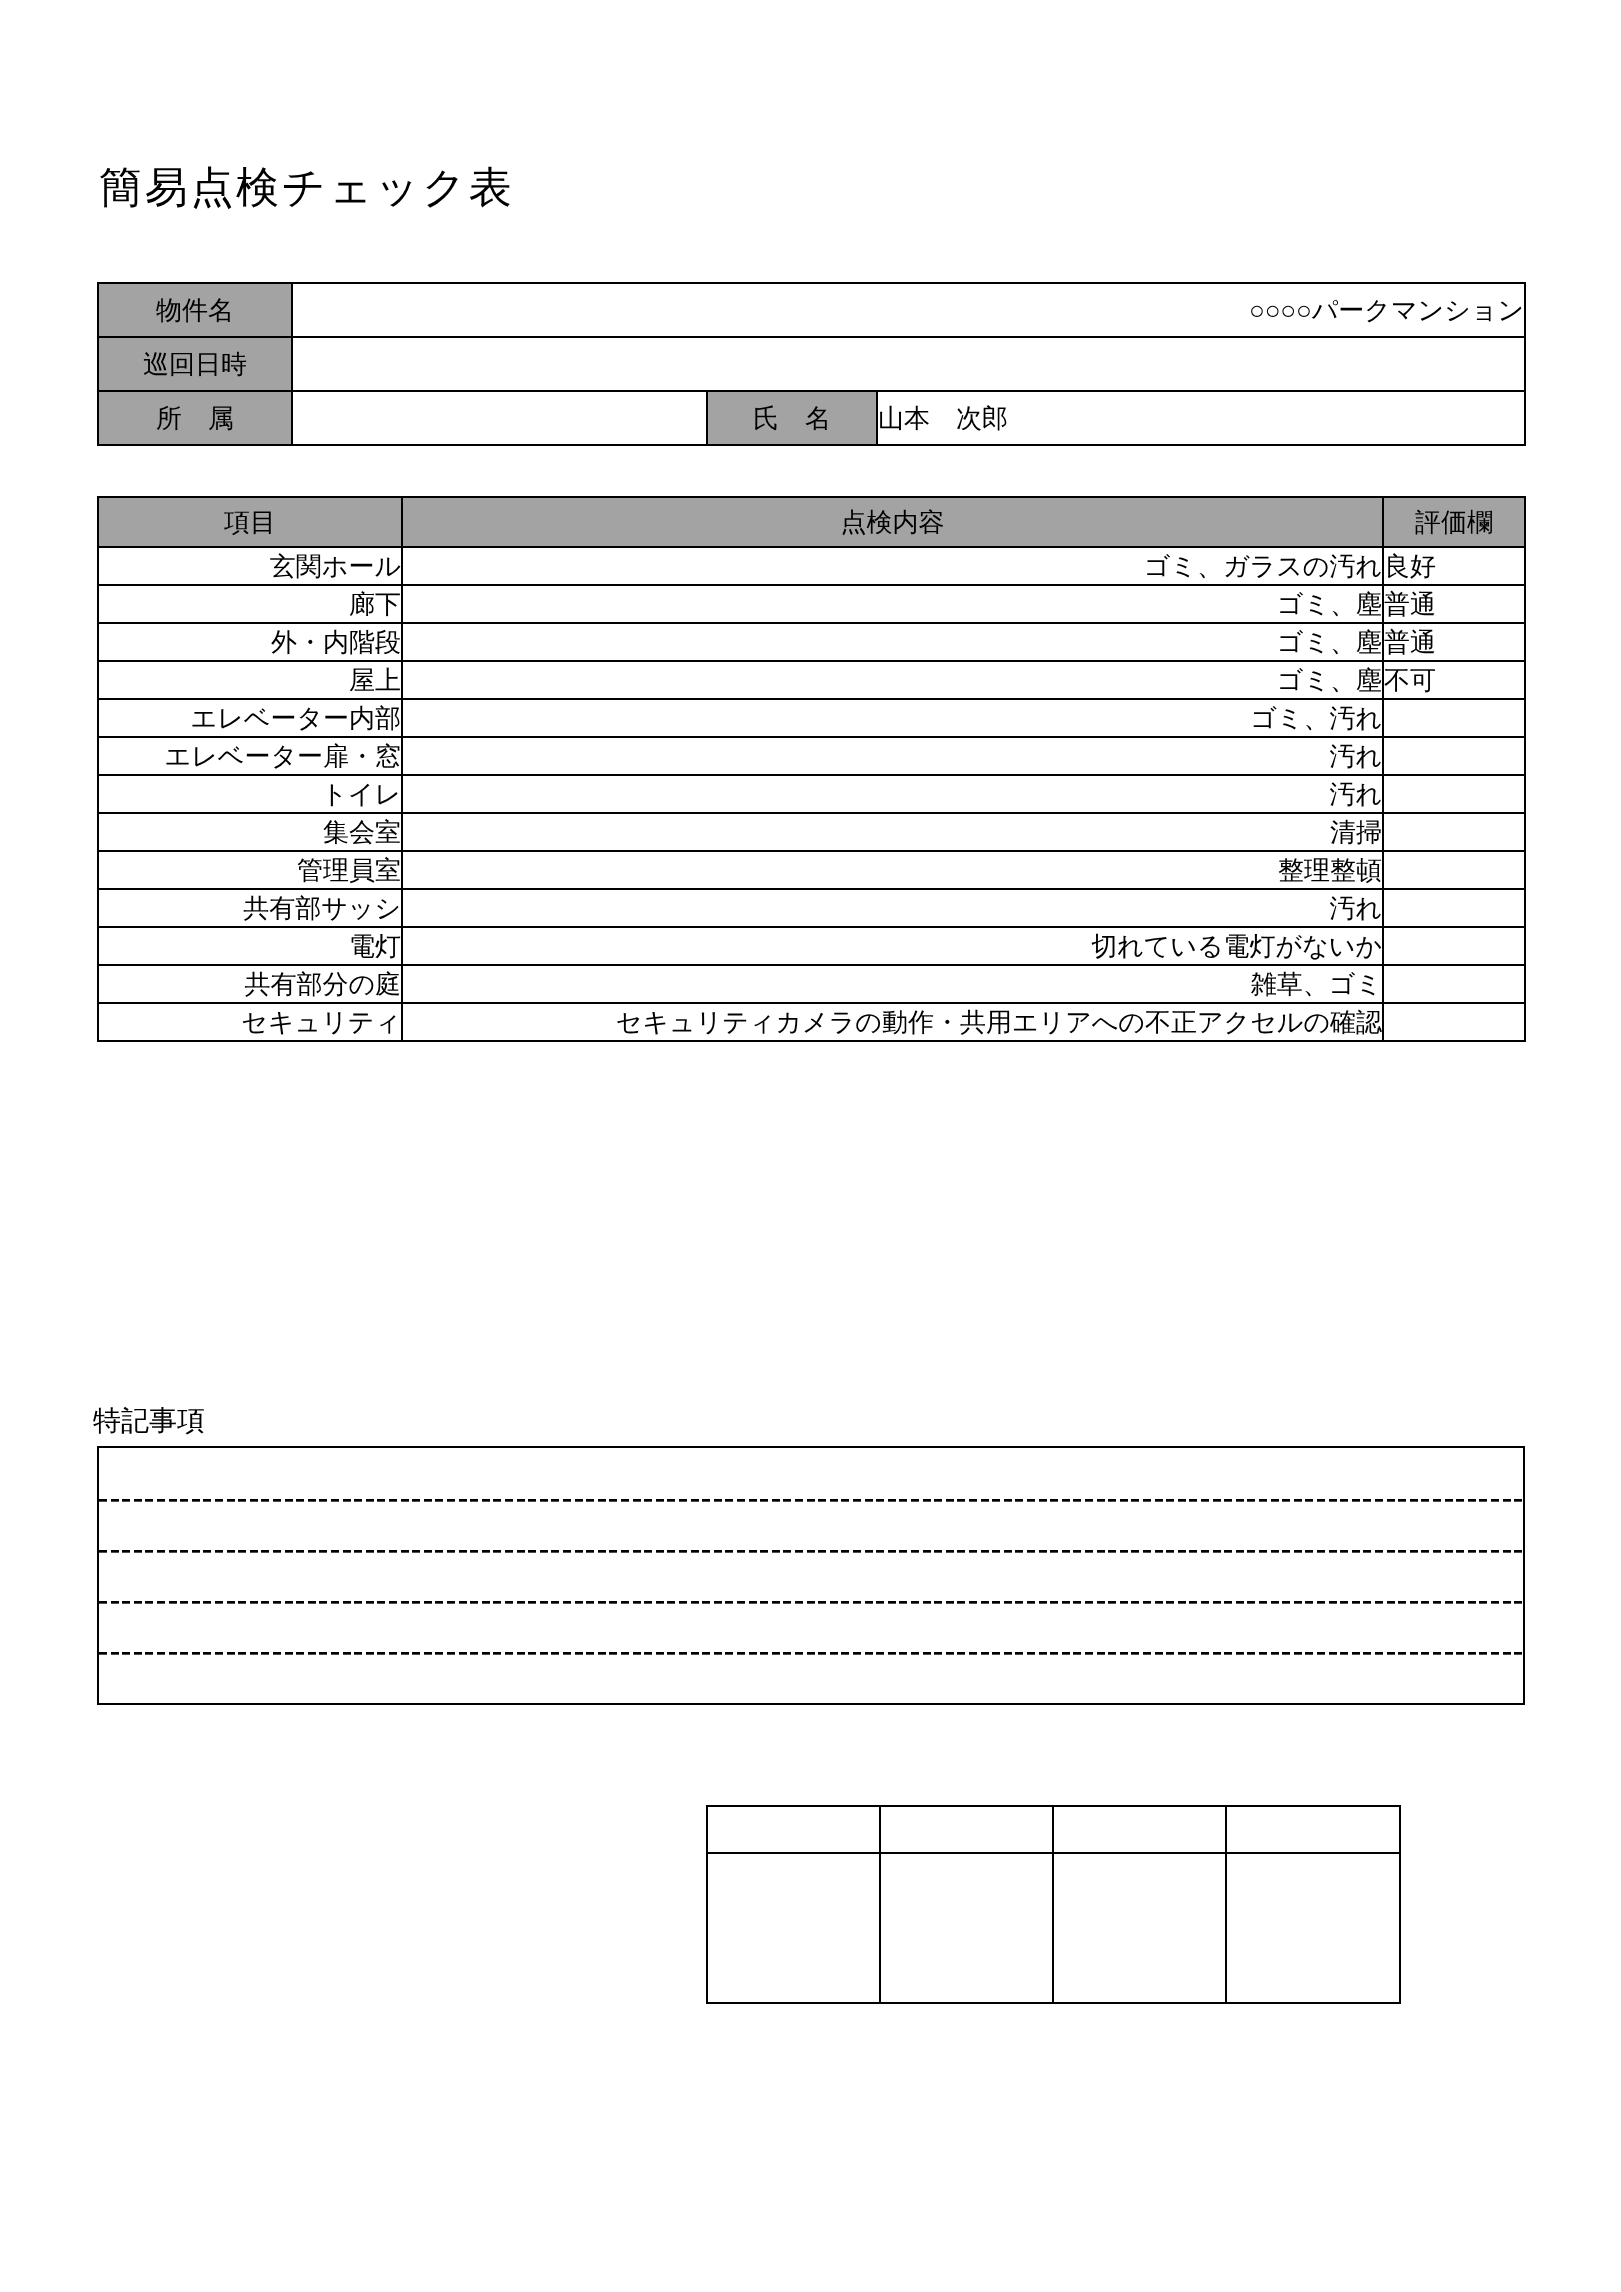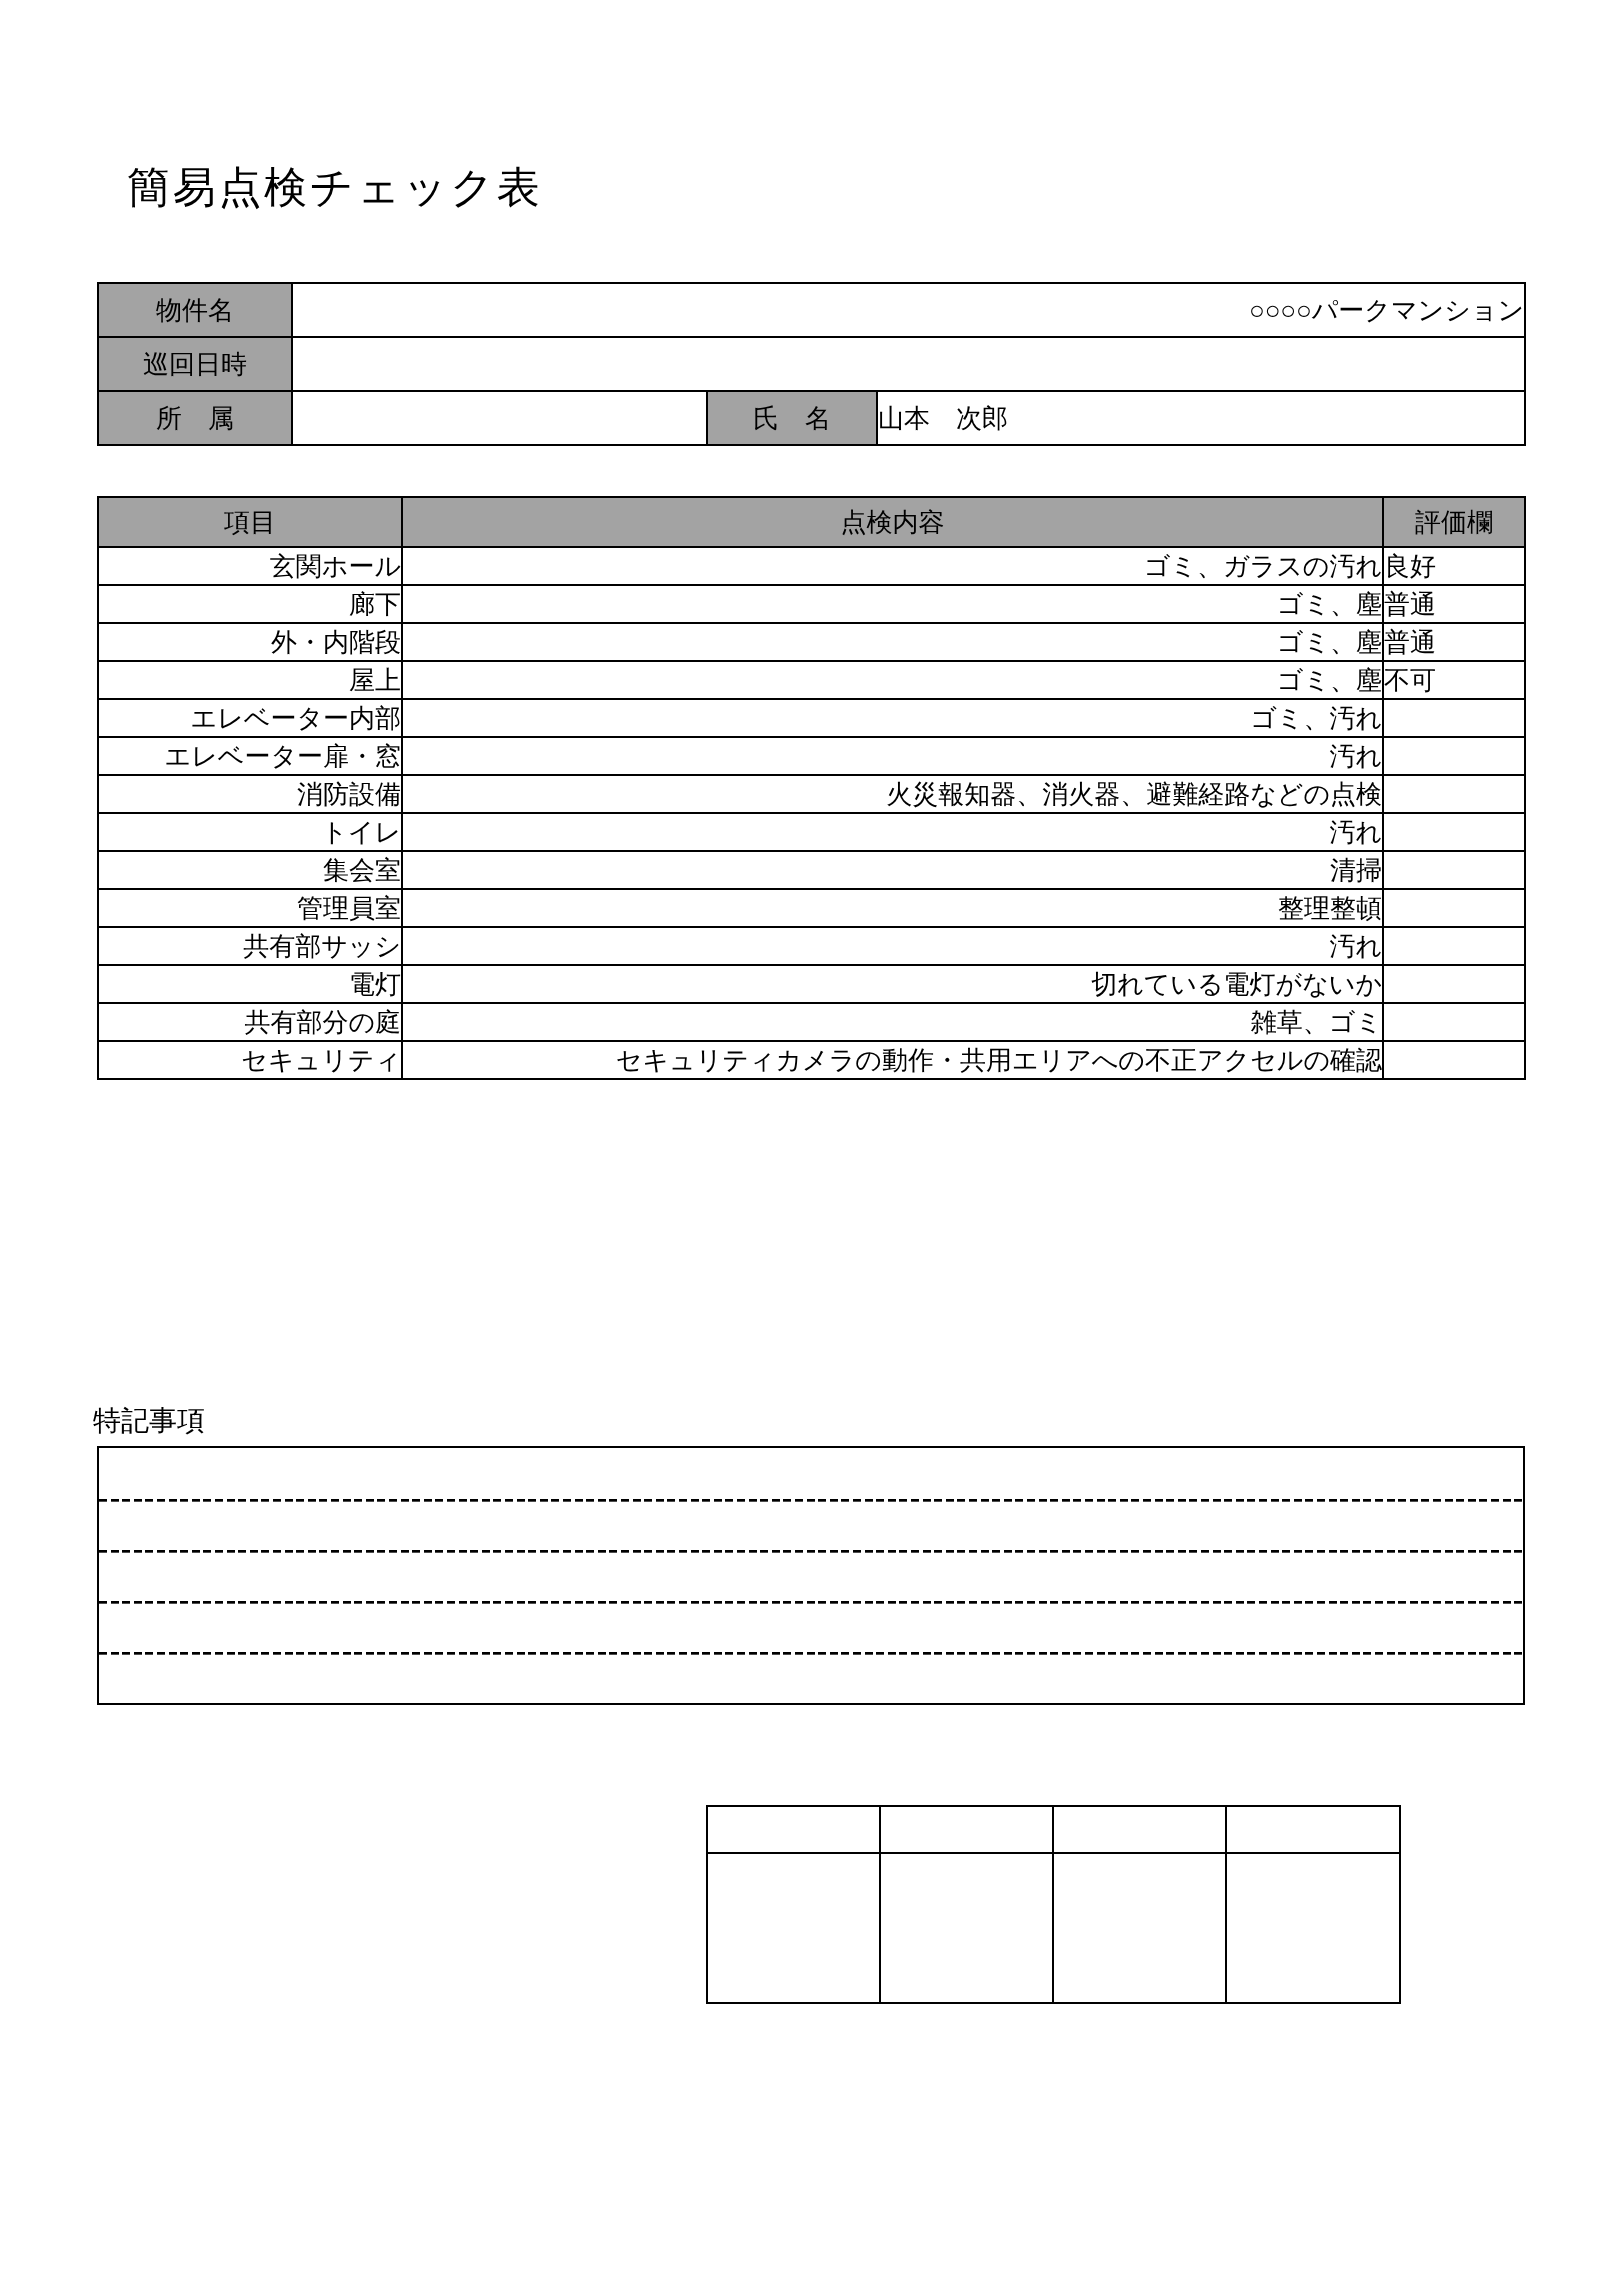--- a/index.html
+++ b/index.html
@@ -13,21 +13,20 @@
     overflow: hidden;
   }
   .title {
     position: absolute;
     left: 99px;
     top: 159px;
     font-size: 43px;
     font-weight: 400;
     letter-spacing: 2.7px;
     white-space: nowrap;
-    margin-left: 28px;
   }
   table { border-collapse: collapse; table-layout: fixed; }
   td {
     border: 2.7px solid #000000;
     font-size: 26px;
     font-weight: 400;
     padding: 0;
     vertical-align: middle;
     overflow: hidden;
     white-space: nowrap;
@@ -141,25 +140,20 @@
       <td class="val-left">エレベーター内部</td>
       <td class="val-left">ゴミ、汚れ</td>
       <td class="val-center"></td>
     </tr>
     <tr>
       <td class="val-left">エレベーター扉・窓</td>
       <td class="val-left">汚れ</td>
       <td class="val-center"></td>
     </tr>
     <tr>
-      <td class="val-left">消防設備</td>
-      <td class="val-left">火災報知器、消火器、避難経路などの点検</td>
-      <td class="val-center"></td>
-    </tr>
-    <tr>
       <td class="val-left">トイレ</td>
       <td class="val-left">汚れ</td>
       <td class="val-center"></td>
     </tr>
     <tr>
       <td class="val-left">集会室</td>
       <td class="val-left">清掃</td>
       <td class="val-center"></td>
     </tr>
     <tr>

